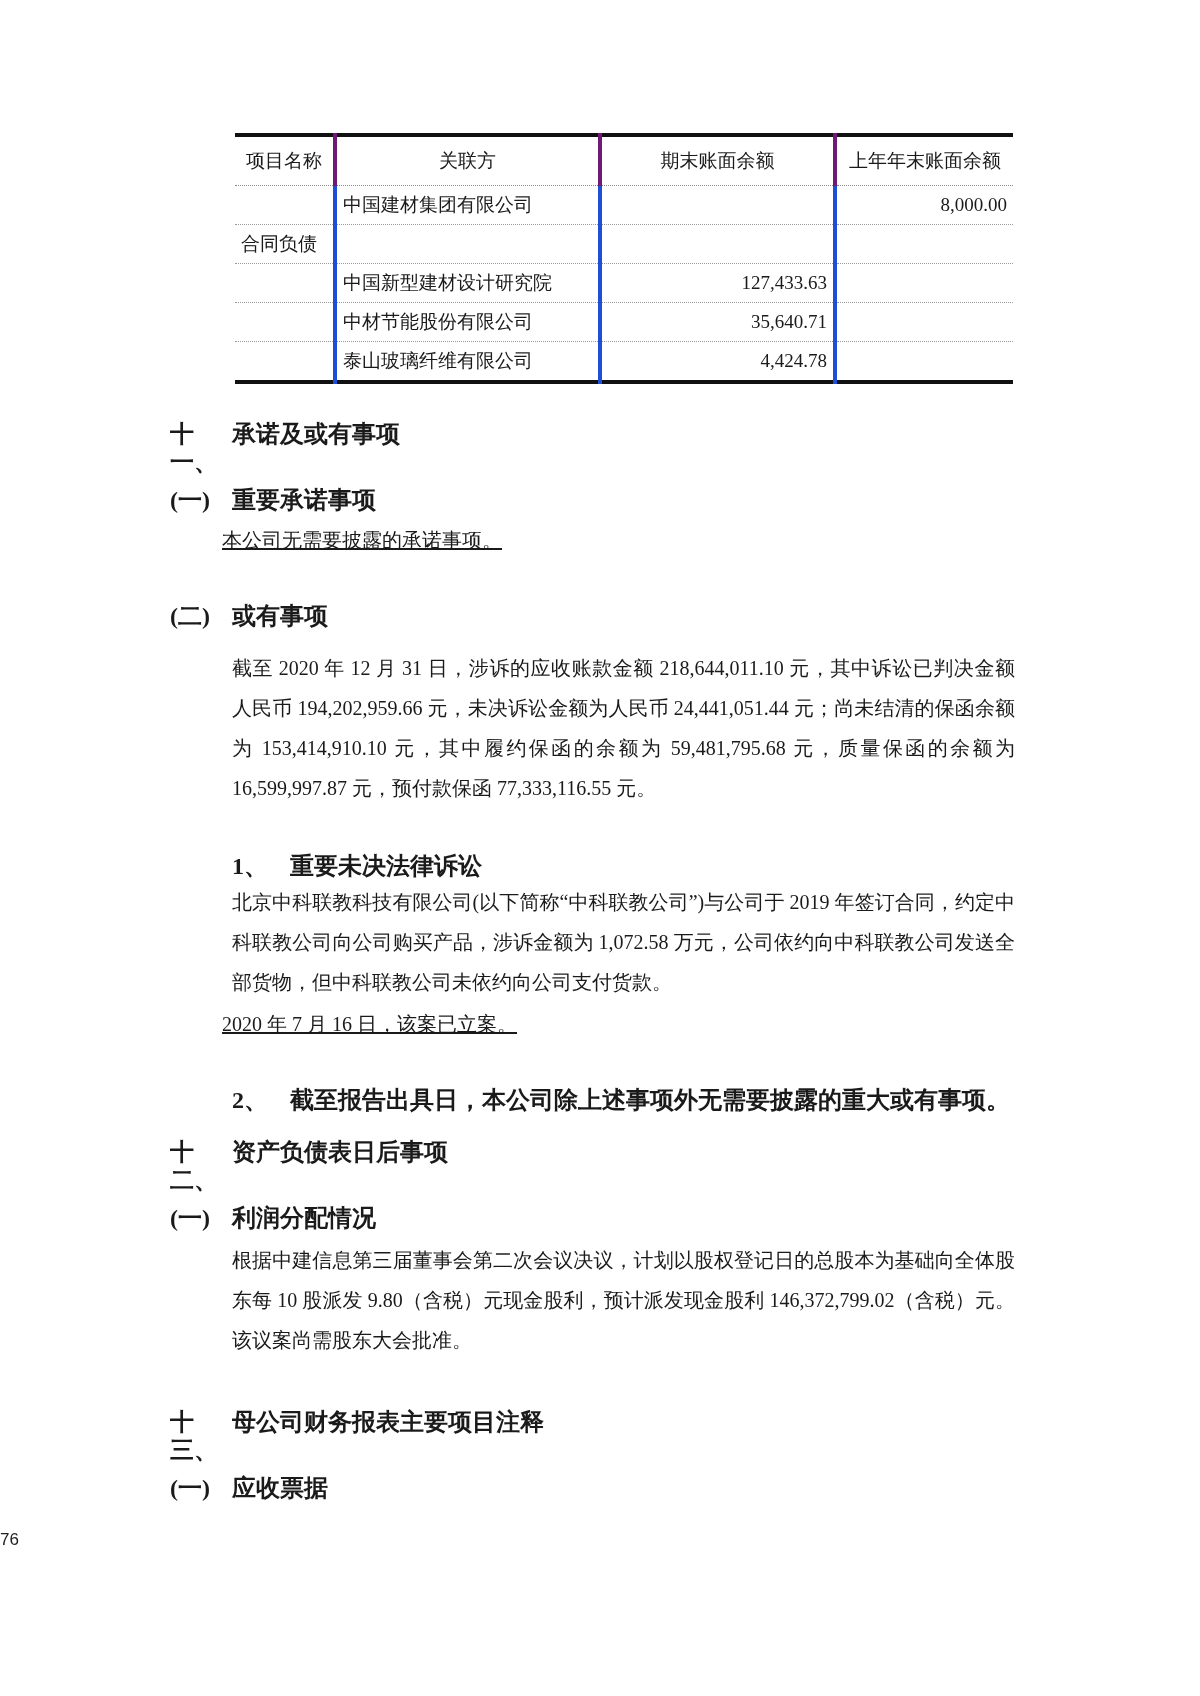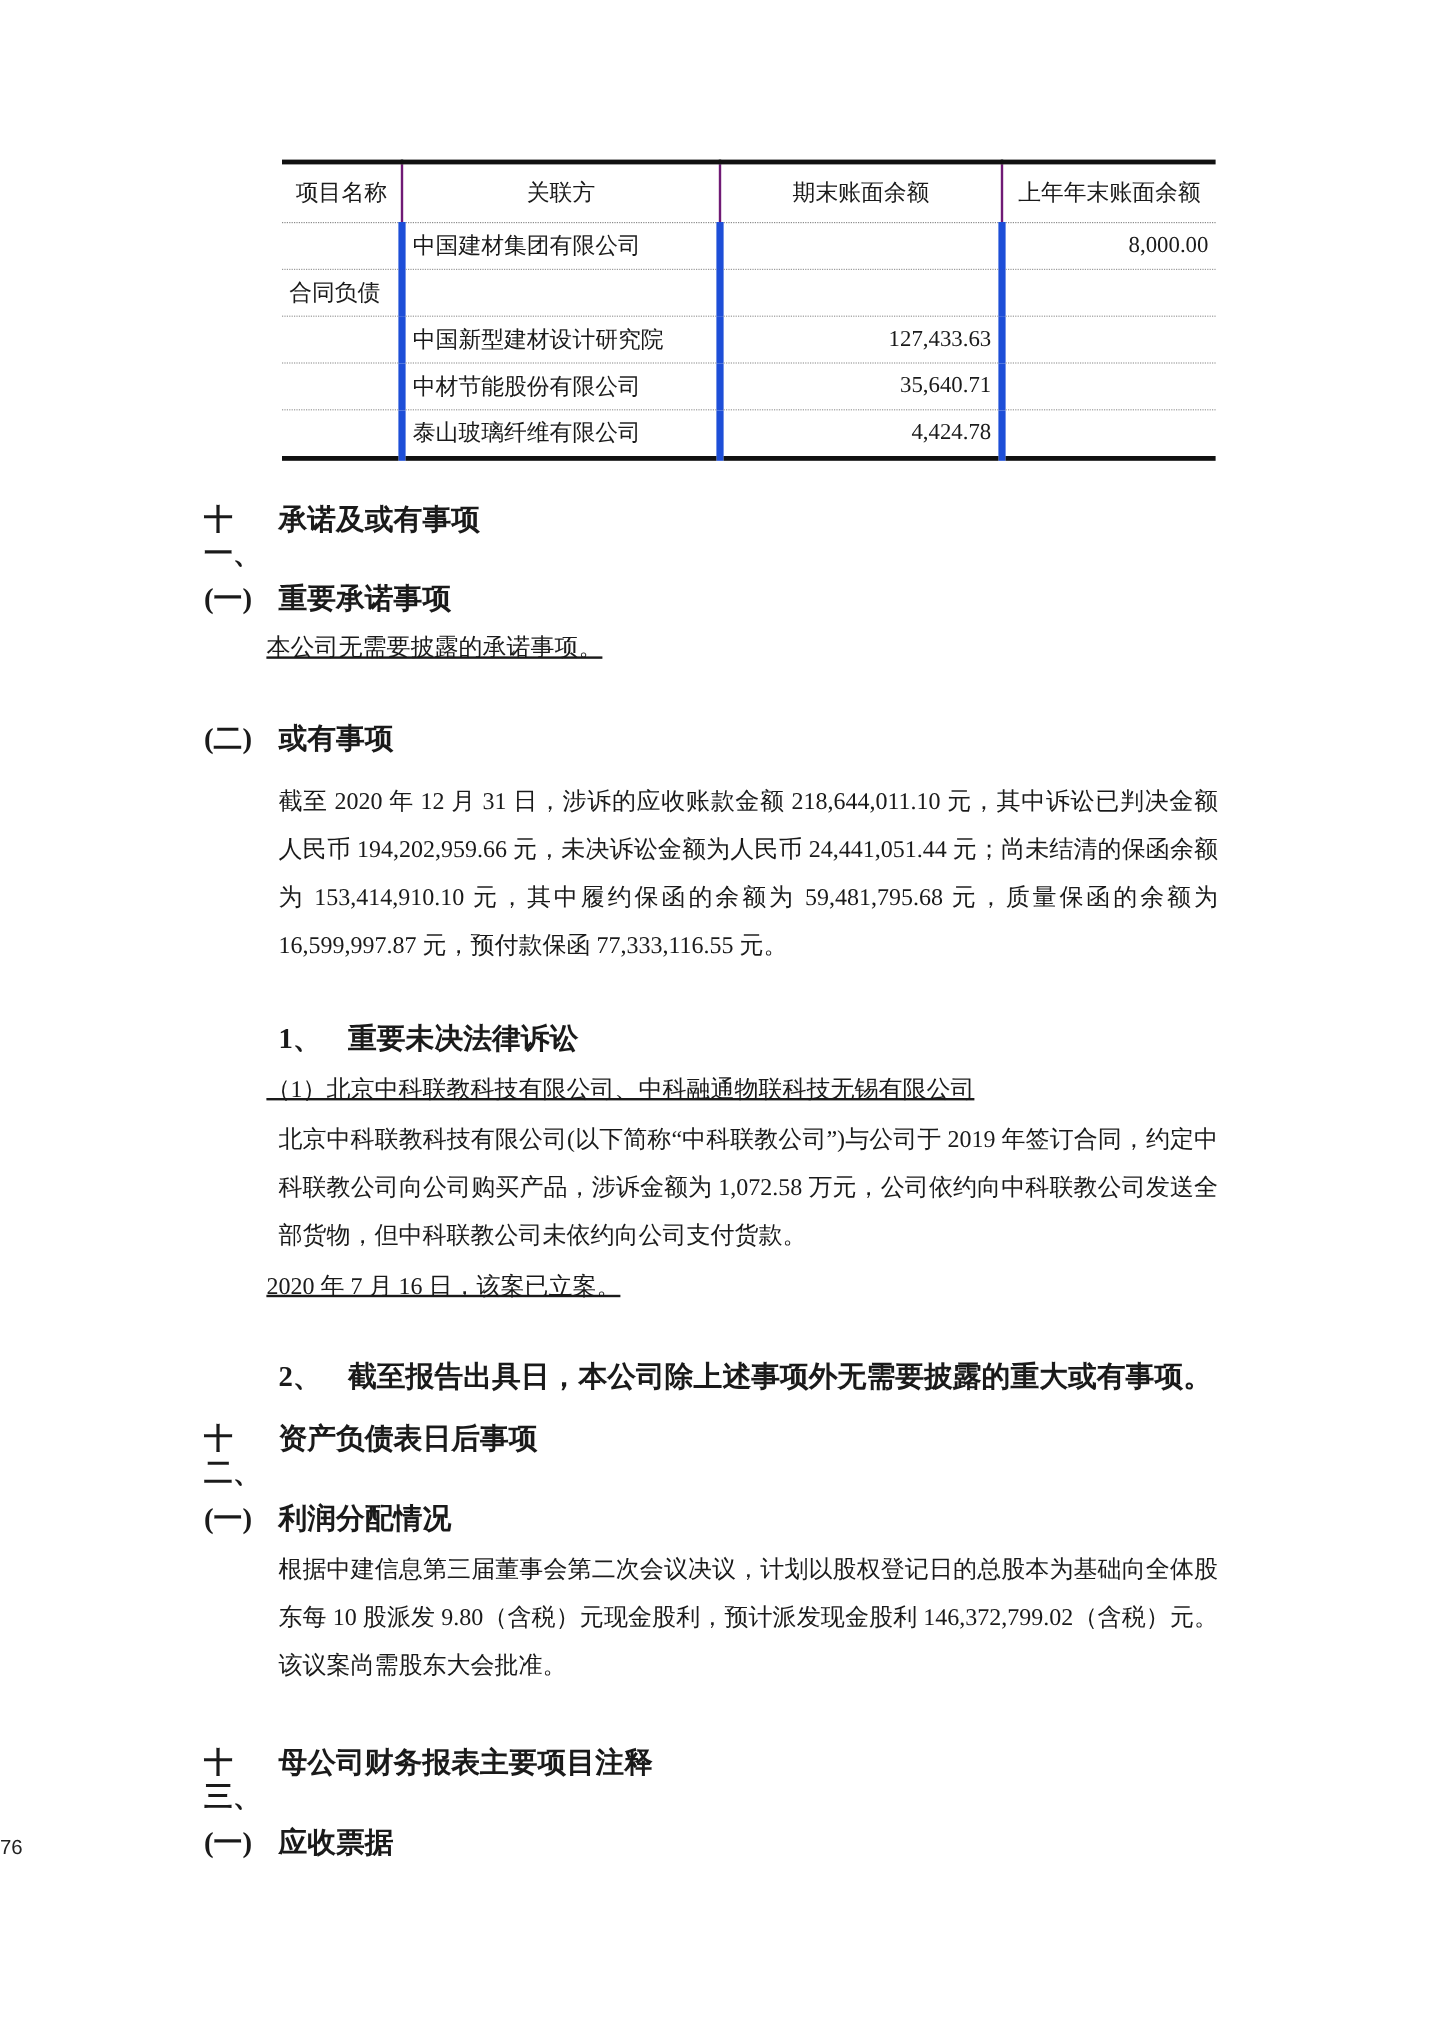--- a/index.html
+++ b/index.html
@@ -26,27 +26,27 @@
   }
   table.rel col.c1{width:100px;}
   table.rel col.c2{width:265px;}
   table.rel col.c3{width:235px;}
   table.rel col.c4{width:178px;}
   table.rel th{
     font-weight:normal;
     text-align:center;
     height:48px;
     border-bottom:1px dotted #8a8a8a;
-    border-left:2px solid #701a75;
+    border-left:4px solid #701a75;
     padding:0 6px;
   }
   table.rel td{
     height:38px;
     border-bottom:1px dotted #9a9a9a;
-    border-left:6px solid #1d4ed8;
+    border-left:4px solid #1d4ed8;
     padding:0 6px;
     white-space:nowrap;
     overflow:hidden;
   }
   table.rel tr:last-child td{border-bottom:none;}
   table.rel th:first-child, table.rel td:first-child{border-left:none;}
   td.item{text-align:left;padding-left:10px;}
   td.party{text-align:left;padding-left:14px;}
   td.num{text-align:right;padding-right:12px;font-family:"Liberation Serif",serif;}
 
@@ -172,21 +172,20 @@
       <span class="htitle">或有事项</span>
     </div>
 
     <div class="para" id="p-contingent">截至 2020 年 12 月 31 日，涉诉的应收账款金额 218,644,011.10 元，其中诉讼已判决金额人民币 194,202,959.66 元，未决诉讼金额为人民币 24,441,051.44 元；尚未结清的保函余额为 153,414,910.10 元，其中履约保函的余额为 59,481,795.68 元，质量保函的余额为 16,599,997.87 元，预付款保函 77,333,116.55 元。</div>
 
     <div class="h lvlB" id="h-sub1">
       <span class="hnum">1、</span>
       <span class="htitle">重要未决法律诉讼</span>
     </div>
 
-    <div class="line" id="p-lawsuit-item">（1）北京中科联教科技有限公司、中科融通物联科技无锡有限公司</div>
 
     <div class="para" id="p-lawsuit">北京中科联教科技有限公司(以下简称“中科联教公司”)与公司于 2019 年签订合同，约定中科联教公司向公司购买产品，涉诉金额为 1,072.58 万元，公司依约向中科联教公司发送全部货物，但中科联教公司未依约向公司支付货款。</div>
 
     <div class="line" id="p-lawsuit-date">2020 年 7 月 16 日，该案已立案。</div>
 
     <div class="h lvlB" id="h-sub2">
       <span class="hnum">2、</span>
       <span class="htitle">截至报告出具日，本公司除上述事项外无需要披露的重大或有事项。</span>
     </div>
 

